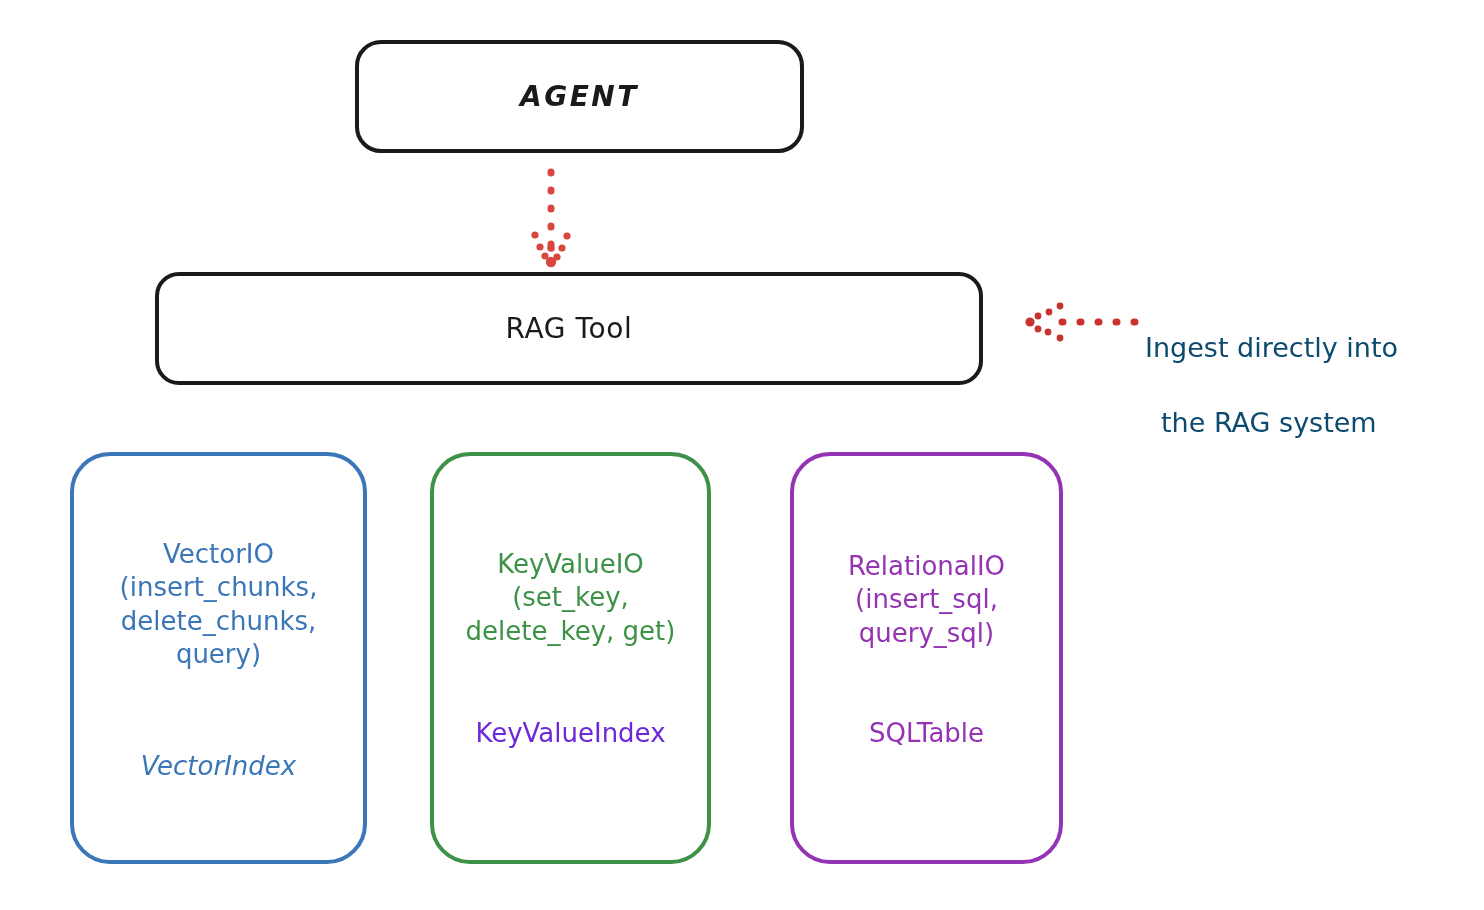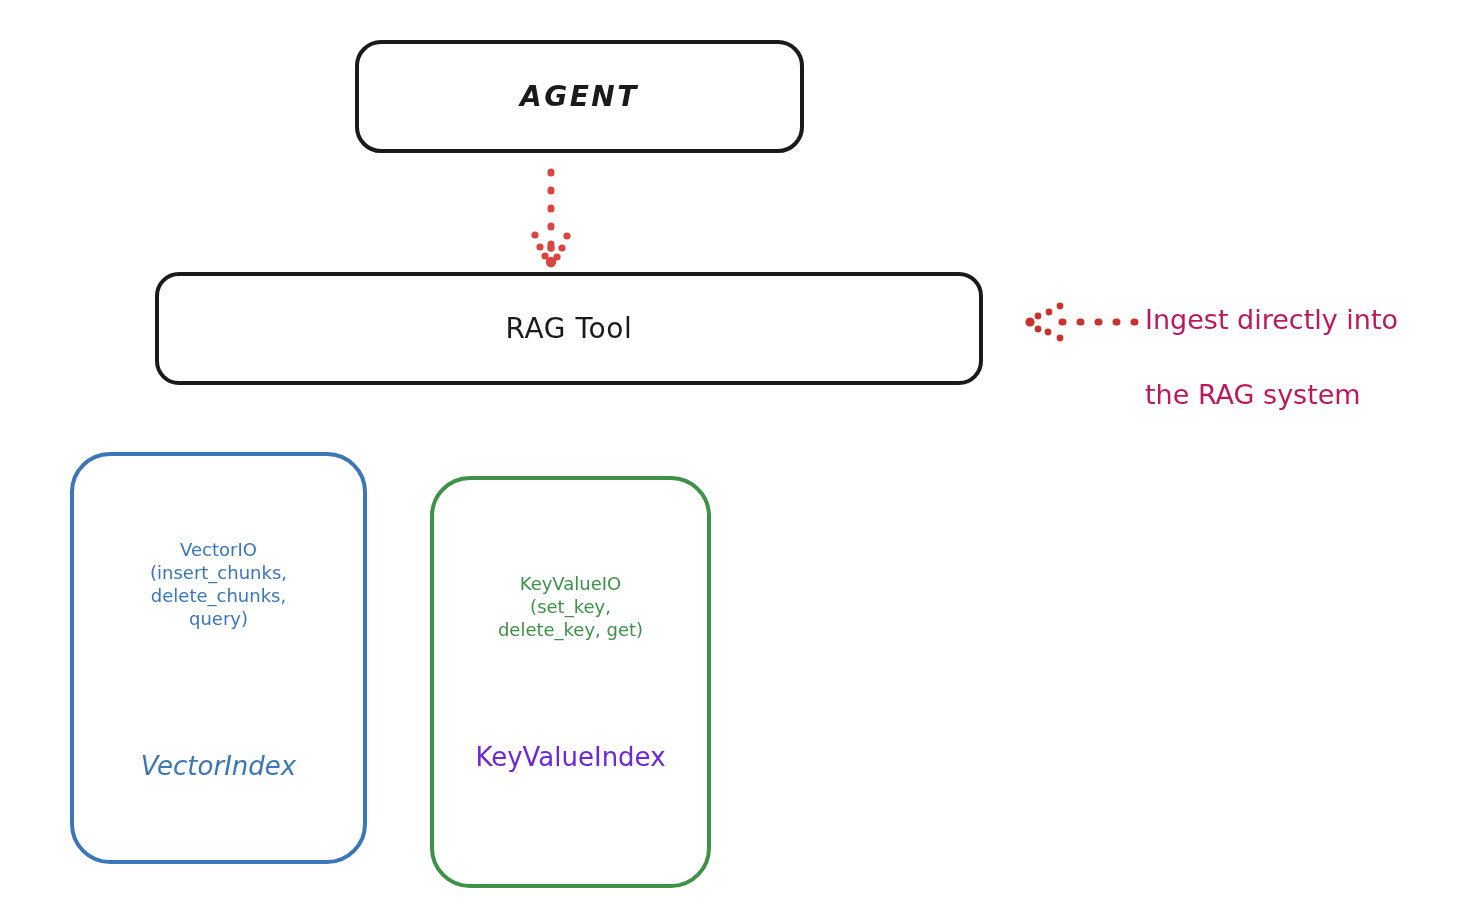--- a/index.html
+++ b/index.html
@@ -71,38 +71,38 @@
   }
   #vector-node {
     left: 70px;
     top: 452px;
     width: 297px;
     height: 412px;
     border-color: #3a76b8;
   }
   #kv-node {
     left: 430px;
-    top: 476px;
+    top: 452px;
     width: 281px;
     height: 412px;
     border-color: #3d9247;
   }
   #rel-node {
     left: 790px;
     top: 452px;
     width: 273px;
     height: 412px;
     border-color: #9434b5;
   }
   .leaf-text {
     width: 100%;
     padding: 0 6px;
     box-sizing: border-box;
     line-height: 1.28;
-    font-size: 18px;
+    font-size: 26px;
     white-space: pre-line;
   }
   #vector-text { color: #3a76b8; margin-top: 82px; }
   #kv-text     { color: #3d9247; margin-top: 92px; }
   #rel-text    { color: #9434b5; margin-top: 94px; }
 
   .leaf-index {
     width: 100%;
     text-align: center;
     font-size: 26px;
@@ -110,29 +110,29 @@
     left: 0;
   }
   #vector-index { color: #3a76b8; top: 295px; font-style: italic; }
   #kv-index     { color: #6d28d9; top: 262px; }
   #rel-index    { color: #9434b5; top: 262px; }
 
   
   #annotation-text {
     position: absolute;
     left: 1145px;
-    top: 264px;
+    top: 292px;
     width: 330px;
-    color: #be185d;
+    color: #0c4a6e;
     font-size: 27px;
     line-height: 1.38;
     text-align: left;
     white-space: pre-line;
   }
-  #annotation-text .line2 { display: inline-block; }
+  #annotation-text .line2 { display: inline-block; margin-left: 16px; }
 
   svg.overlay {
     position: absolute;
     left: 0;
     top: 0;
     width: 1484px;
     height: 910px;
     pointer-events: none;
   }
 </style>
@@ -157,20 +157,26 @@
     <div class="leaf-index" id="vector-index">VectorIndex</div>
   </div>
 
   <div class="node leaf" id="kv-node">
     <div class="leaf-text" id="kv-text">KeyValueIO
 (set_key,
 delete_key, get)</div>
     <div class="leaf-index" id="kv-index">KeyValueIndex</div>
   </div>
 
+  <div class="node leaf" id="rel-node">
+    <div class="leaf-text" id="rel-text">RelationalIO
+(insert_sql,
+query_sql)</div>
+    <div class="leaf-index" id="rel-index">SQLTable</div>
+  </div>
 
   <svg class="overlay" viewBox="0 0 1484 910" xmlns="http://www.w3.org/2000/svg">
 
     <g>
       <line x1="551" y1="172" x2="551" y2="248" stroke="#d9453f" stroke-width="7" stroke-linecap="round" stroke-dasharray="1 17"></line>
 
       <circle cx="535" cy="235" r="3.6" fill="#d9453f"></circle>
       <circle cx="567" cy="236" r="3.6" fill="#d9453f"></circle>
       <circle cx="540" cy="247" r="3.6" fill="#d9453f"></circle>
       <circle cx="562" cy="248" r="3.6" fill="#d9453f"></circle>

